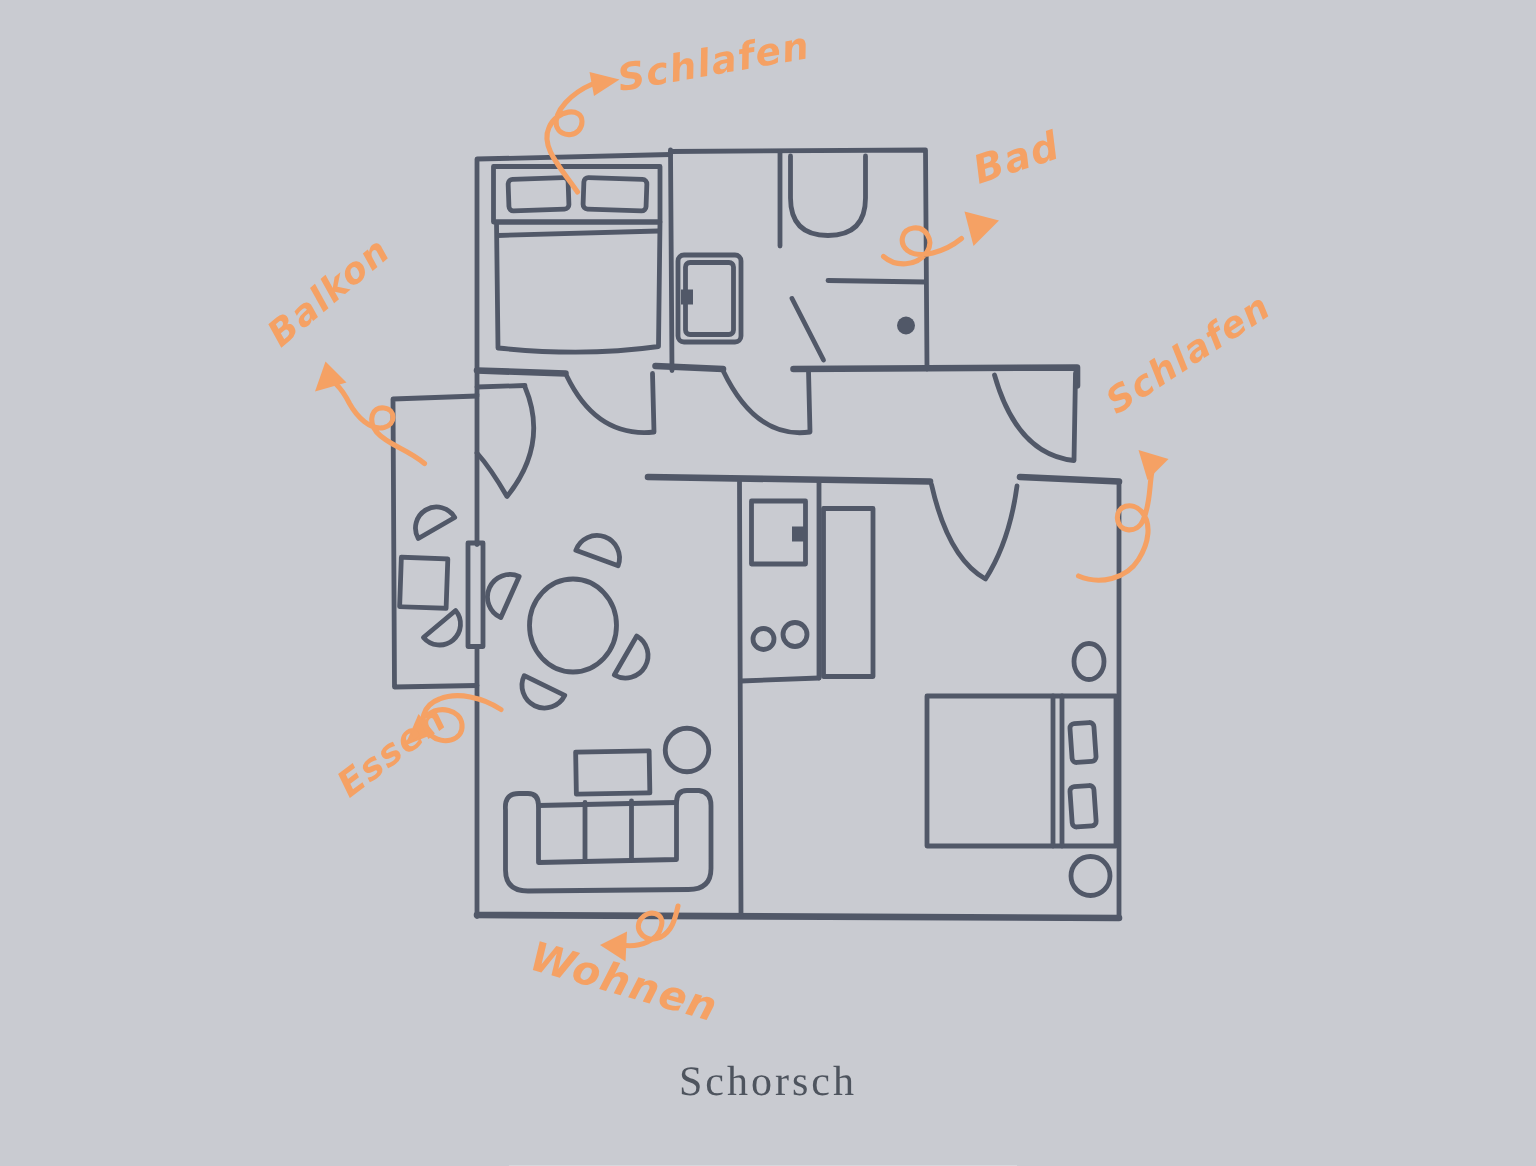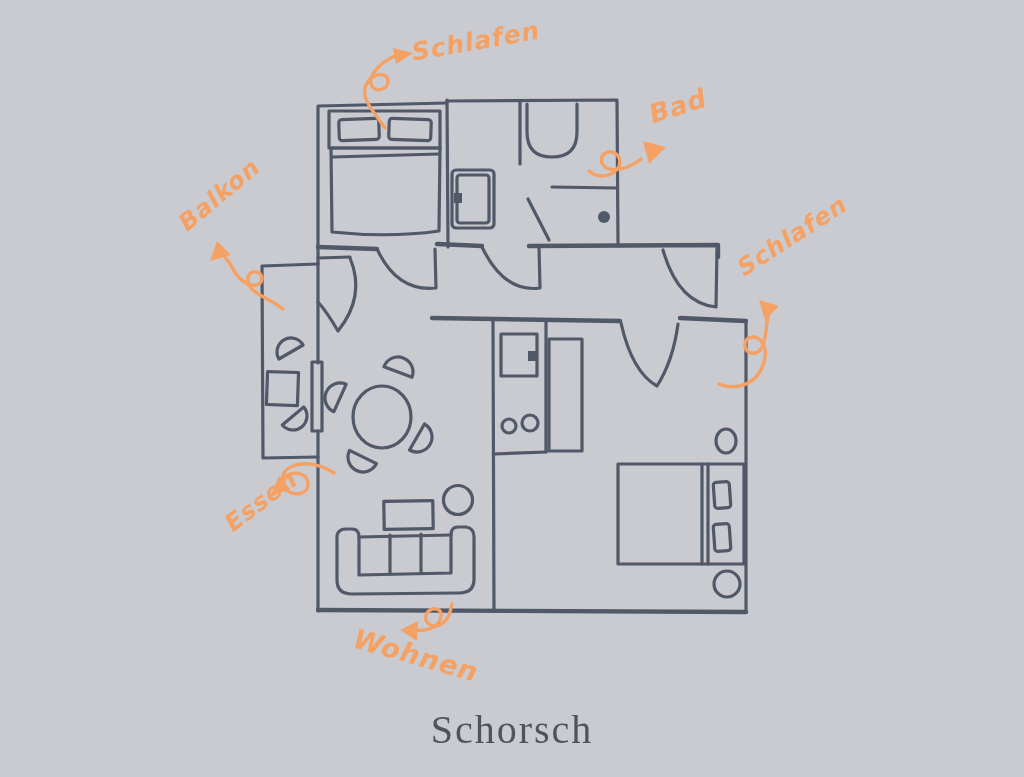--- a/index.html
+++ b/index.html
@@ -8,21 +8,21 @@
   .plan-svg{position:absolute;left:0;top:0;}
   .lbl{position:absolute;color:#f5a164;font-style:italic;font-weight:600;
        white-space:nowrap;transform-origin:left center;letter-spacing:1px;}
   .lbl-schlafen-top{left:412px;top:38px;font-size:25px;transform:rotate(-10deg);}
   .lbl-bad{left:650px;top:100px;font-size:26px;transform:rotate(-18deg);}
   .lbl-balkon{left:182px;top:212px;font-size:24px;transform:rotate(-40deg);}
   .lbl-schlafen-right{left:740px;top:256px;font-size:24px;transform:rotate(-33deg);}
   .lbl-essen{left:228px;top:512px;font-size:24px;transform:rotate(-37deg);}
   .lbl-wohnen{left:354px;top:622px;font-size:27px;transform:rotate(16deg);}
   .title{position:absolute;left:0;right:0;top:706px;text-align:center;
-         font-family:"Liberation Serif",serif;font-size:40px;letter-spacing:2px;
+         font-family:"Liberation Serif",serif;font-size:28px;letter-spacing:2px;
          color:#4e545e;font-weight:400;}
   .w{stroke:#515868;fill:none;stroke-width:3.2;stroke-linecap:round;stroke-linejoin:round;}
   .wt{stroke-width:4.4;}
   .f{fill:#515868;stroke:none;}
   .ar{stroke:#f5a164;fill:none;stroke-width:3.4;stroke-linecap:round;stroke-linejoin:round;}
   .ah{fill:#f5a164;stroke:none;}
 </style>
 </head>
 <body>
 

